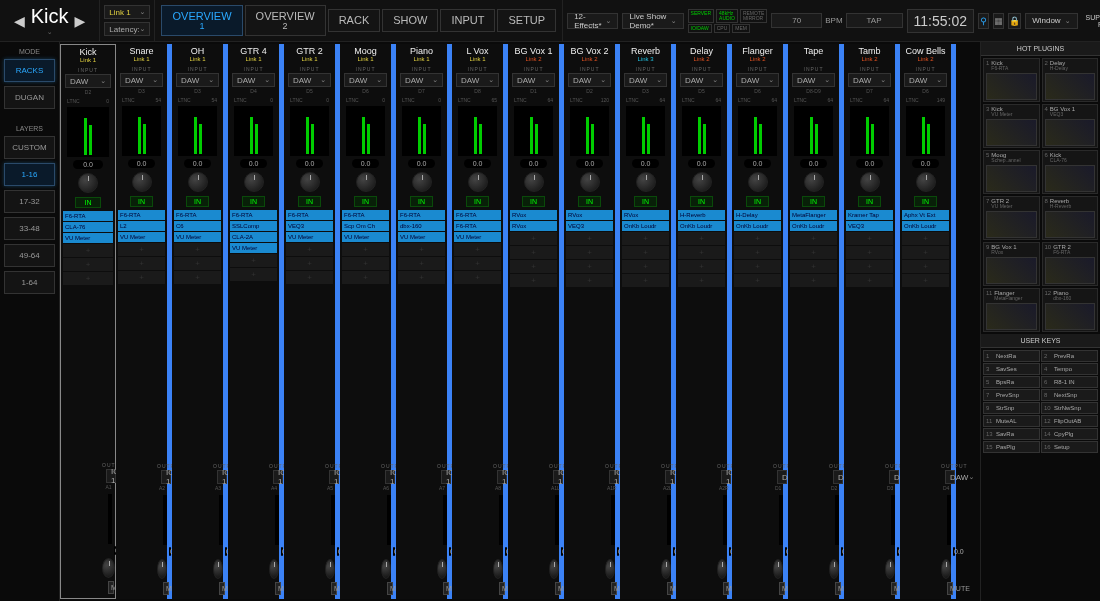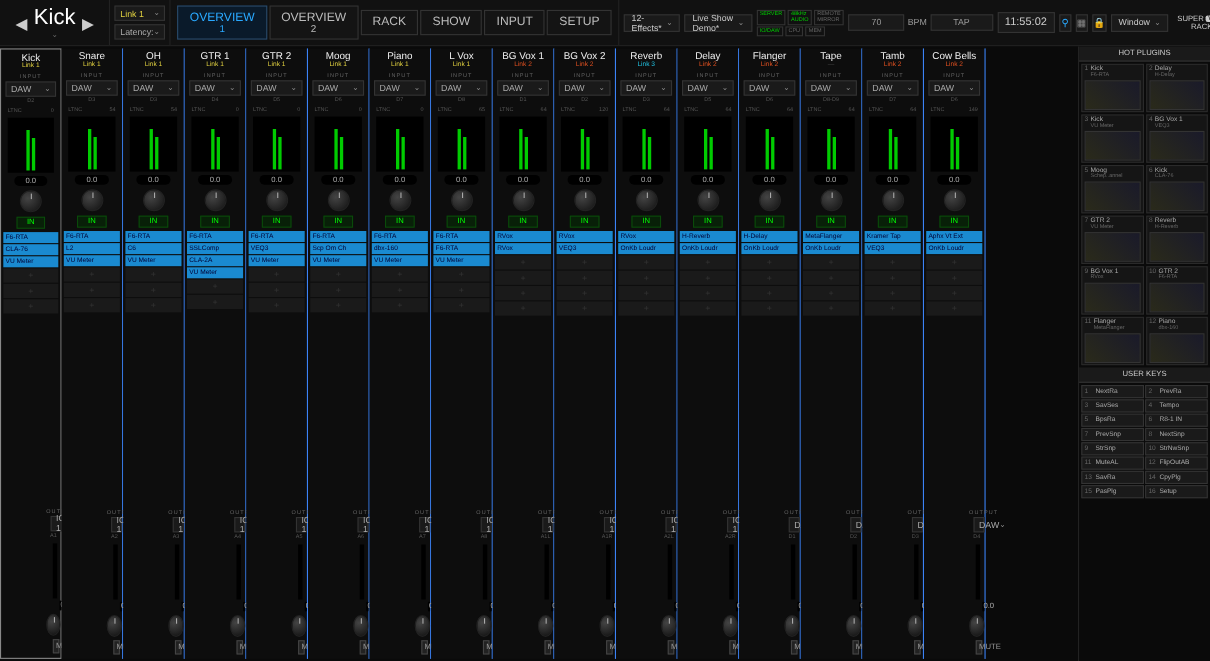--- a/index.html
+++ b/index.html
@@ -20,39 +20,39 @@
 .htab.active { color: #2aa9ff; border-color: #2a4a6a; background: #0a1a2a; }
 .htab .ov-num { display: block; font-size: 9px; }
 .hdr-right { display: flex; align-items: center; padding: 0 4px; gap: 4px; }
 .hdr-drop { display: flex; align-items: center; gap: 4px; background: #1a1a1a; border: 1px solid #333; padding: 2px 6px; font-size: 8px; color: #ccc; height: 16px; }
 .hdr-stats { display: flex; flex-direction: column; gap: 1px; }
 .stat-row { display: flex; gap: 2px; font-size: 5px; }
 .stat-box { border: 1px solid #333; padding: 1px 2px; color: #0c0; line-height: 1; }
 .stat-box.dim { color: #666; }
 .hdr-tempo { display: flex; align-items: center; gap: 3px; font-size: 8px; }
 .tempo-box { border: 1px solid #333; padding: 2px 20px; background: #1a1a1a; }
-.hdr-time { border: 1px solid #333; padding: 3px 6px; font-size: 10px; color: #ccc; background: #1a1a1a; }
+.hdr-time { border: 1px solid #333; padding: 3px 6px; font-size: 14px; color: #ccc; background: #1a1a1a; }
 .hdr-ico { width: 16px; height: 16px; border: 1px solid #333; background: #1a1a1a; display: flex; align-items: center; justify-content: center; font-size: 9px; color: #888; }
 .hdr-ico.blue { color: #2aa9ff; }
 .brand { display: flex; flex-direction: column; align-items: center; font-size: 7px; color: #ccc; padding: 0 4px; }
 .brand .wsg { background: #ccc; color: #000; padding: 0 2px; font-size: 6px; border-radius: 2px; }
 
 
 .body { display: flex; flex: 1; overflow: hidden; }
 
 
 .sidebar-l { width: 60px; background: #0a0a0a; border-right: 1px solid #222; display: flex; flex-direction: column; padding-top: 4px; }
 .side-hdr { font-size: 7px; color: #888; text-align: center; padding: 2px 0; }
 .side-btn { margin: 2px 4px; padding: 6px 2px; text-align: center; font-size: 8px; color: #999; border: 1px solid #333; background: #141414; cursor: pointer; }
 .side-btn.active { color: #2aa9ff; border-color: #2a4a6a; background: #0a1a2a; box-shadow: 0 0 4px rgba(42,169,255,0.3); }
 .side-spacer { height: 12px; }
 
 
 .strips { display: flex; flex: 1; overflow: hidden; padding: 2px 0; }
-.strip { width: 56px; border-right: 1px solid #3b82f6; display: flex; flex-direction: column; background: #0d0d0d; }
+.strip { width: 56px; border-right: 5px solid #3b82f6; display: flex; flex-direction: column; background: #0d0d0d; }
 .strip.selected { border: 1px solid #888; }
 .s-name { text-align: center; font-size: 9px; color: #eee; padding: 2px 0 0; }
 .s-link { text-align: center; font-size: 6px; padding: 0 2px 2px; }
 .s-link.l1 { color: #e0d040; }
 .s-link.l2 { color: #e05020; }
 .s-link.l3 { color: #20c0e0; }
 .s-link.ln { color: #444; }
 .s-secthdr { font-size: 5px; color: #666; text-align: center; letter-spacing: 1px; padding-top: 2px; }
 .s-sel { margin: 1px 4px; }
 .s-ltnc { display: flex; justify-content: space-between; padding: 1px 6px; font-size: 5px; color: #555; }
@@ -155,20 +155,33 @@
             <span>SUPER</span>
             <span class="wsg">WSG</span>
           </div>
         <span>RACK</span>
       </div>
     </div>
   </div>
 
   <div class="body">
 
+    <div class="sidebar-l">
+      <div class="side-hdr">MODE</div>
+      <div class="side-btn active">RACKS</div>
+      <div class="side-btn">DUGAN</div>
+      <div class="side-spacer"></div>
+      <div class="side-hdr">LAYERS</div>
+      <div class="side-btn">CUSTOM</div>
+      <div class="side-btn active">1-16</div>
+      <div class="side-btn">17-32</div>
+      <div class="side-btn">33-48</div>
+      <div class="side-btn">49-64</div>
+      <div class="side-btn">1-64</div>
+    </div>
 
     <div class="strips" id="strips">
         <div class="strip selected">
           <div class="s-name">Kick</div>
           <div class="s-link l1">Link 1</div>
           <div class="s-secthdr">INPUT</div>
           <div class="sel s-sel">
             <span>DAW</span>
             <span class="sel-arrow">⌄</span>
           </div>
@@ -302,21 +315,21 @@
               <div class="meter-bar m2"></div>
             </div>
             <div class="s-gain">0.0</div>
             <div class="s-knob">
               <div class="knob"></div>
             </div>
             <div class="s-mute">MUTE</div>
           </div>
         </div>
         <div class="strip">
-          <div class="s-name">GTR 1</div>
+          <div class="s-name">GTR 4</div>
           <div class="s-link l1">Link 1</div>
           <div class="s-secthdr">INPUT</div>
           <div class="sel s-sel">
             <span>DAW</span>
             <span class="sel-arrow">⌄</span>
           </div>
           <div class="s-link" style="color:#555;font-size:5px">D4</div>
           <div class="s-ltnc">
             <span>LTNC</span>
             <span>0</span>

